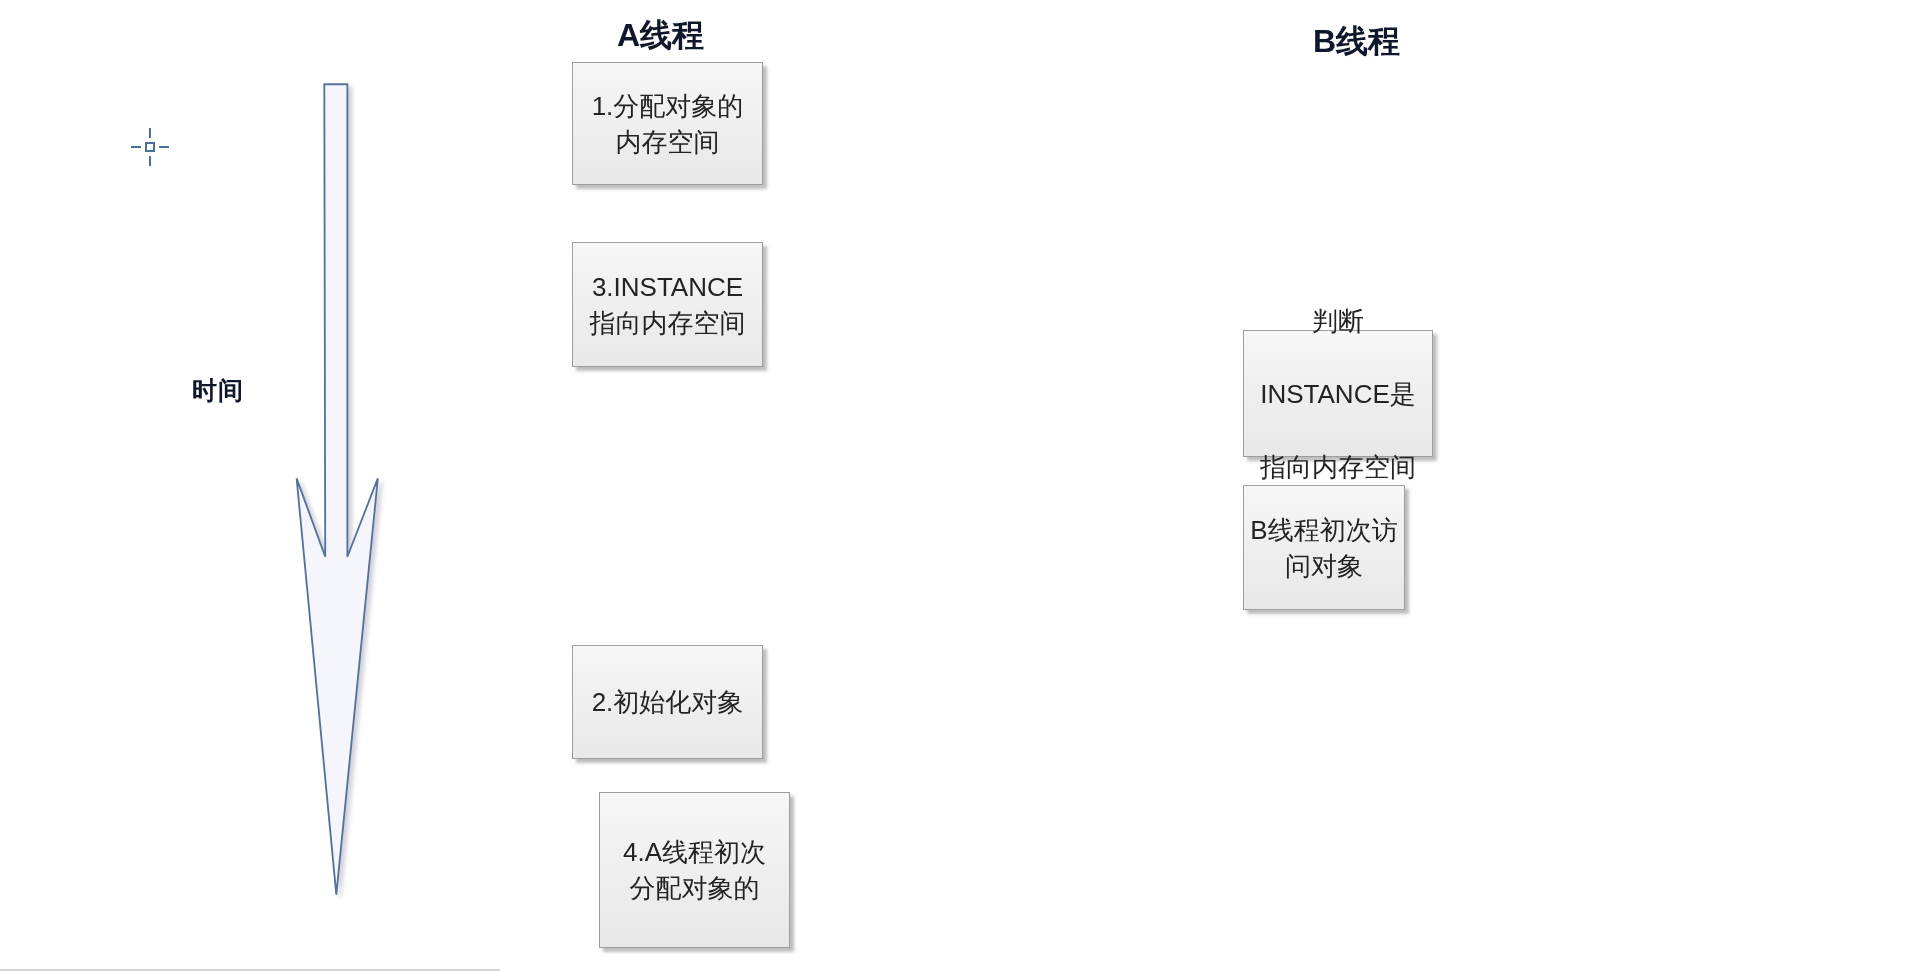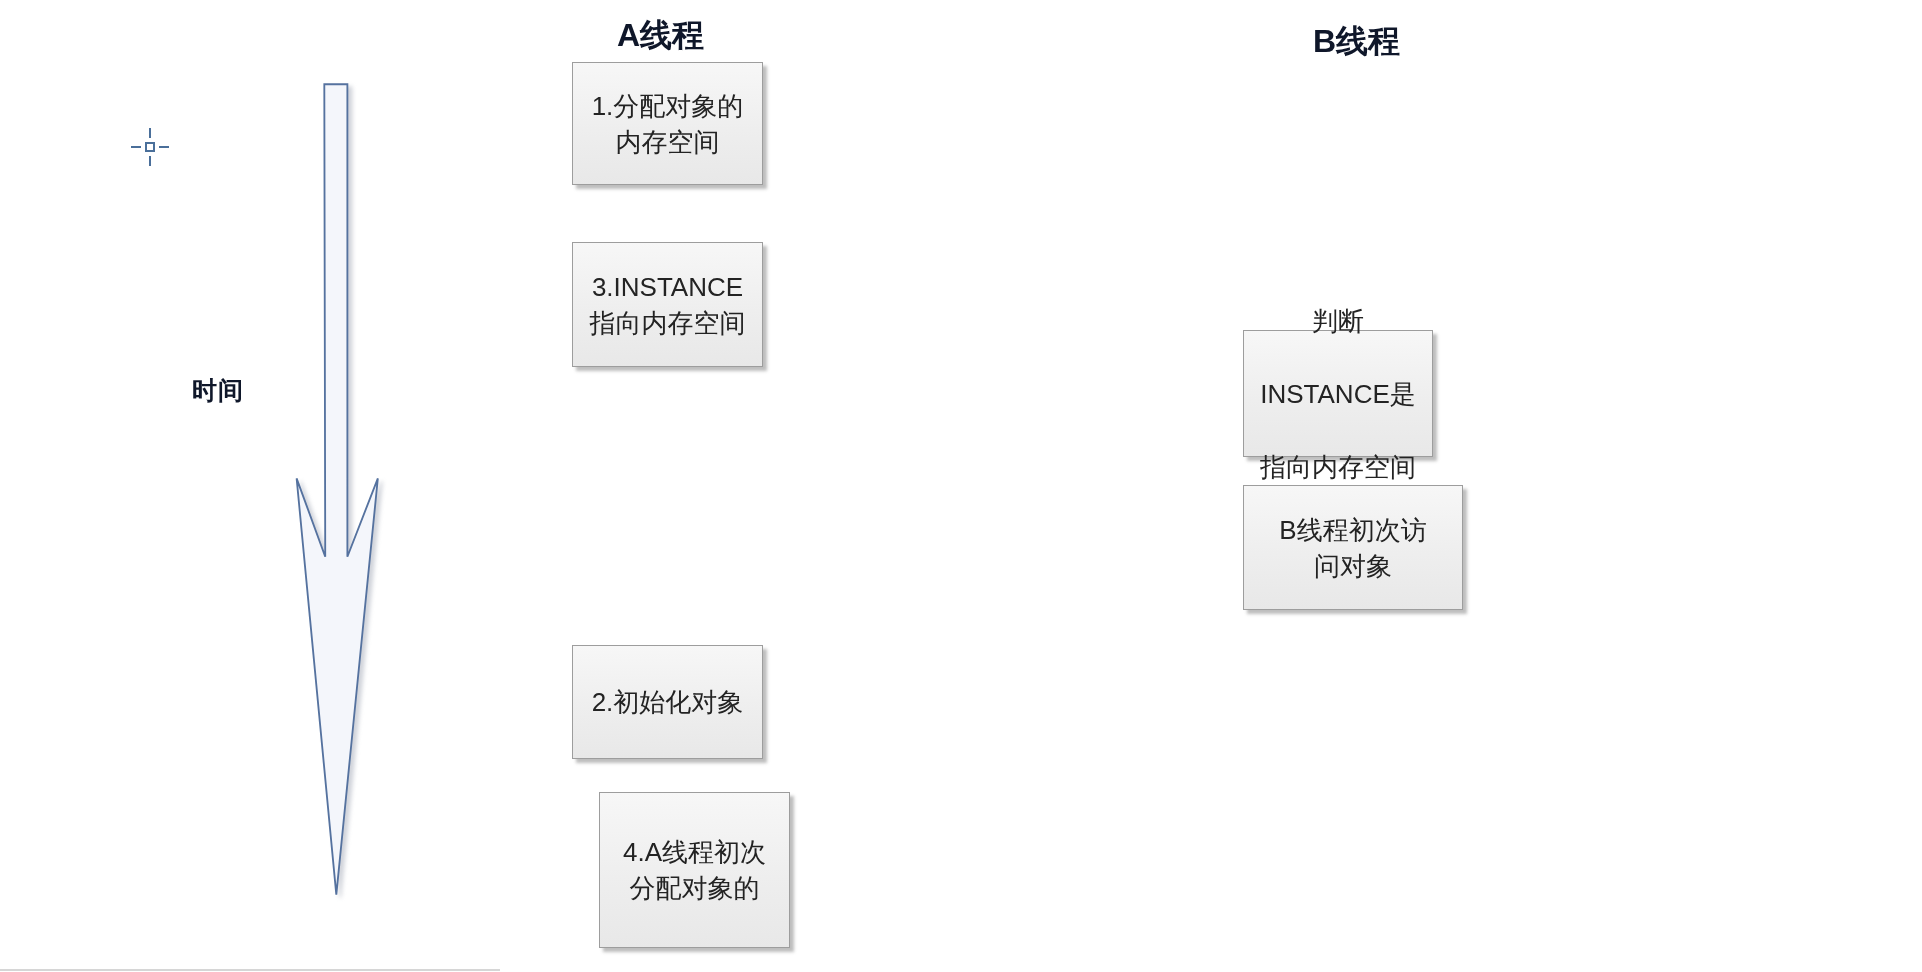--- a/index.html
+++ b/index.html
@@ -32,21 +32,21 @@
     text-align: center;
     color: #232323;
     font-size: 26px;
     line-height: 36px;
   }
   #box-step1 { left: 572px; top: 62px;  width: 191px; height: 123px; }
   #box-step3 { left: 572px; top: 242px; width: 191px; height: 125px; }
   #box-step2 { left: 572px; top: 617px; width: 191px; height: 114px; margin-top: 28px; }
   #box-step4 { left: 599px; top: 792px; width: 191px; height: 156px; }
   #box-check-null     { left: 1243px; top: 330px; width: 190px; height: 127px; line-height: 34px; gap: 39px; }
-  #box-b-first-access { left: 1243px; top: 485px; width: 220px; height: 125px; }
+  #box-b-first-access { left: 1243px; top: 485px; width: 162px; height: 125px; }
 
   
   #time-arrow {
     position: absolute;
     left: 280px;
     top: 75px;
     filter: drop-shadow(4px 3px 2px rgba(120,130,150,0.35));
   }
 
   

